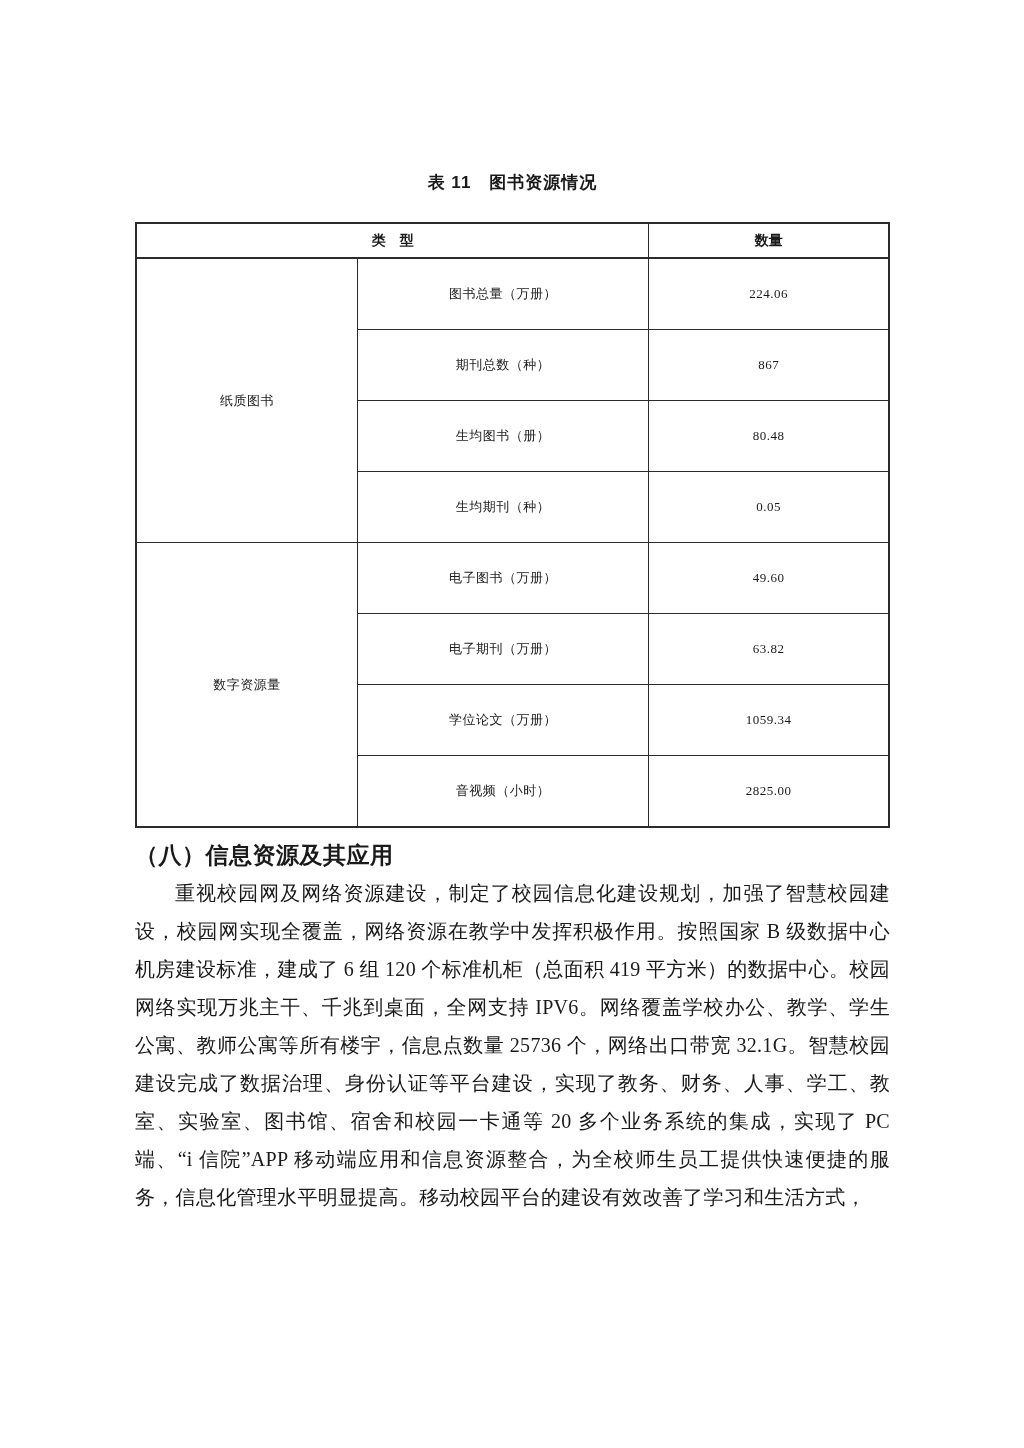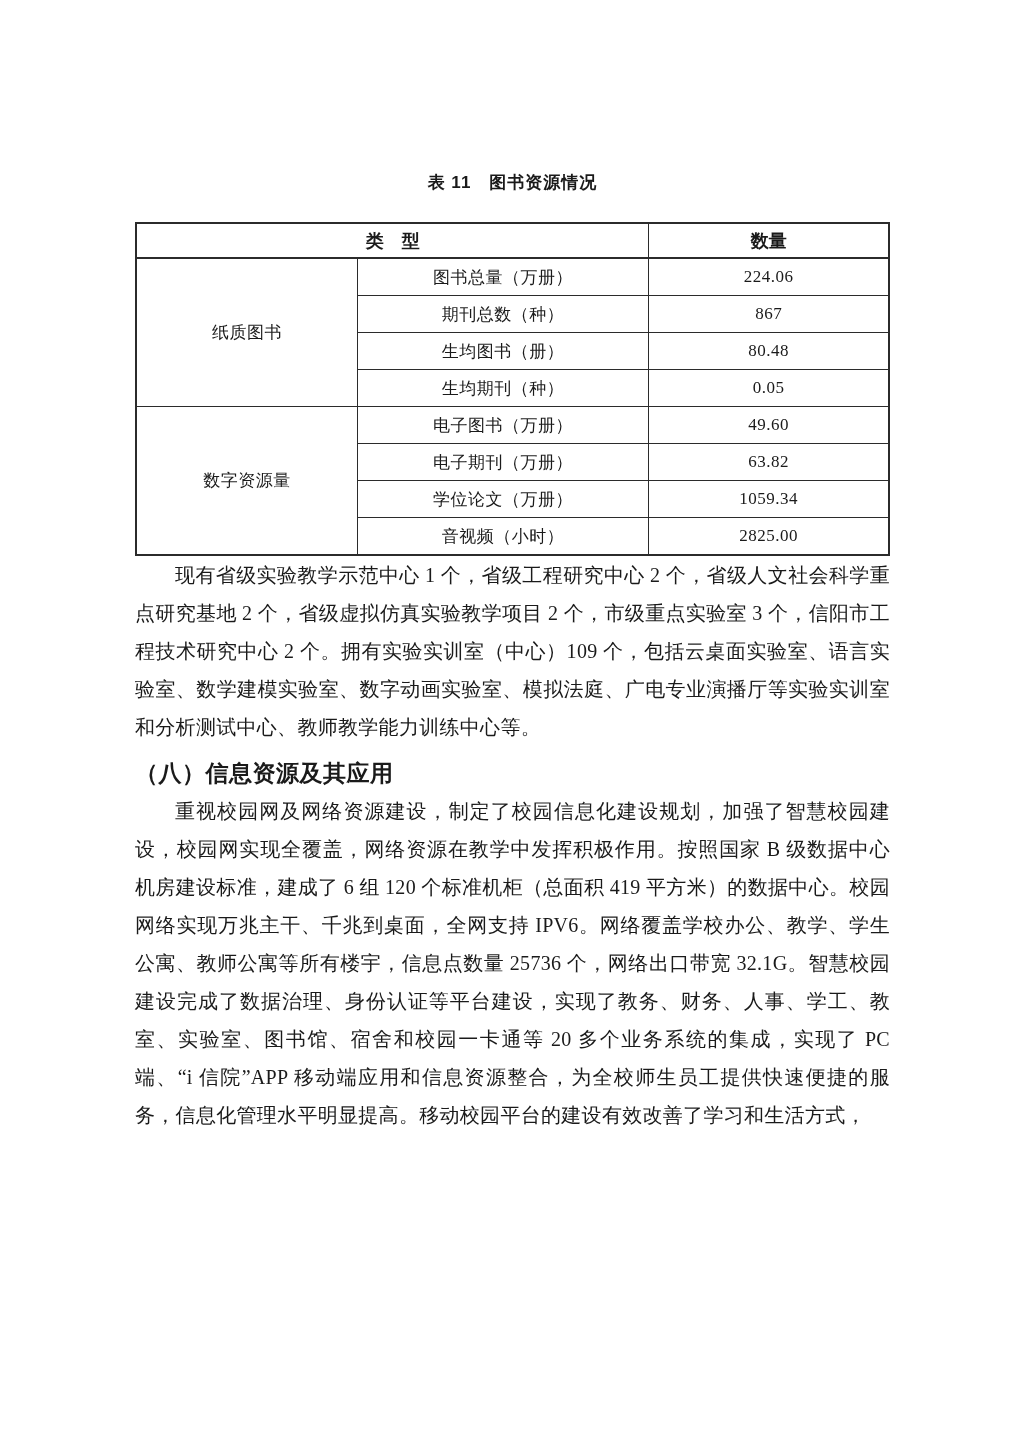--- a/index.html
+++ b/index.html
@@ -34,35 +34,35 @@
     border-collapse: collapse;
     table-layout: fixed;
     border: 2px solid #2b2b2b;
   }
   table.book-table col.c-group { width: 29.4%; }
   table.book-table col.c-item  { width: 38.7%; }
   table.book-table col.c-value { width: 31.9%; }
   .book-table th {
     font-family: "Liberation Sans", "DejaVu Sans", sans-serif;
     font-weight: bold;
-    font-size: 18px;
+    font-size: 14px;
     height: 33px;
     text-align: center;
     vertical-align: middle;
     border: 1px solid #2b2b2b;
     border-bottom: 2px solid #2b2b2b;
     padding: 0;
   }
   .book-table td {
-    font-size: 17px;
+    font-size: 13px;
     height: 36px;
     text-align: center;
     vertical-align: middle;
     border: 1px solid #2b2b2b;
-    padding: 0;
+    padding: 17px;
     letter-spacing: 0.5px;
   }
   .section-heading {
     font-family: "Liberation Sans", "DejaVu Sans", sans-serif;
     font-weight: bold;
     font-size: 23px;
     line-height: 30px;
     margin: 12px 0 4px 0;
     letter-spacing: 0.5px;
   }
@@ -139,20 +139,19 @@
           <td>学位论文（万册）</td>
           <td>1059.34</td>
         </tr>
         <tr>
           <td>音视频（小时）</td>
           <td>2825.00</td>
         </tr>
       </tbody>
     </table>
 
-    <p class="para">现有省级实验教学示范中心 1 个，省级工程研究中心 2 个，省级人文社会科学重点研究基地 2 个，省级虚拟仿真实验教学项目 2 个，市级重点实验室 3 个，信阳市工程技术研究中心 2 个。拥有实验实训室（中心）109 个，包括云桌面实验室、语言实验室、数学建模实验室、数字动画实验室、模拟法庭、广电专业演播厅等实验实训室和分析测试中心、教师教学能力训练中心等。</p>
 
     <div class="section-heading">（八）信息资源及其应用</div>
     <p class="para first-after-heading">重视校园网及网络资源建设，制定了校园信息化建设规划，加强了智慧校园建设，校园网实现全覆盖，网络资源在教学中发挥积极作用。按照国家 B 级数据中心机房建设标准，建成了 6 组 120 个标准机柜（总面积 419 平方米）的数据中心。校园网络实现万兆主干、千兆到桌面，全网支持 IPV6。网络覆盖学校办公、教学、学生公寓、教师公寓等所有楼宇，信息点数量 25736 个，网络出口带宽 32.1G。智慧校园建设完成了数据治理、身份认证等平台建设，实现了教务、财务、人事、学工、教室、实验室、图书馆、宿舍和校园一卡通等 20 多个业务系统的集成，实现了 PC 端、“i 信院”APP 移动端应用和信息资源整合，为全校师生员工提供快速便捷的服务，信息化管理水平明显提高。移动校园平台的建设有效改善了学习和生活方式，</p>
 
   </div>
 
 </div>
 
 </body></html>

